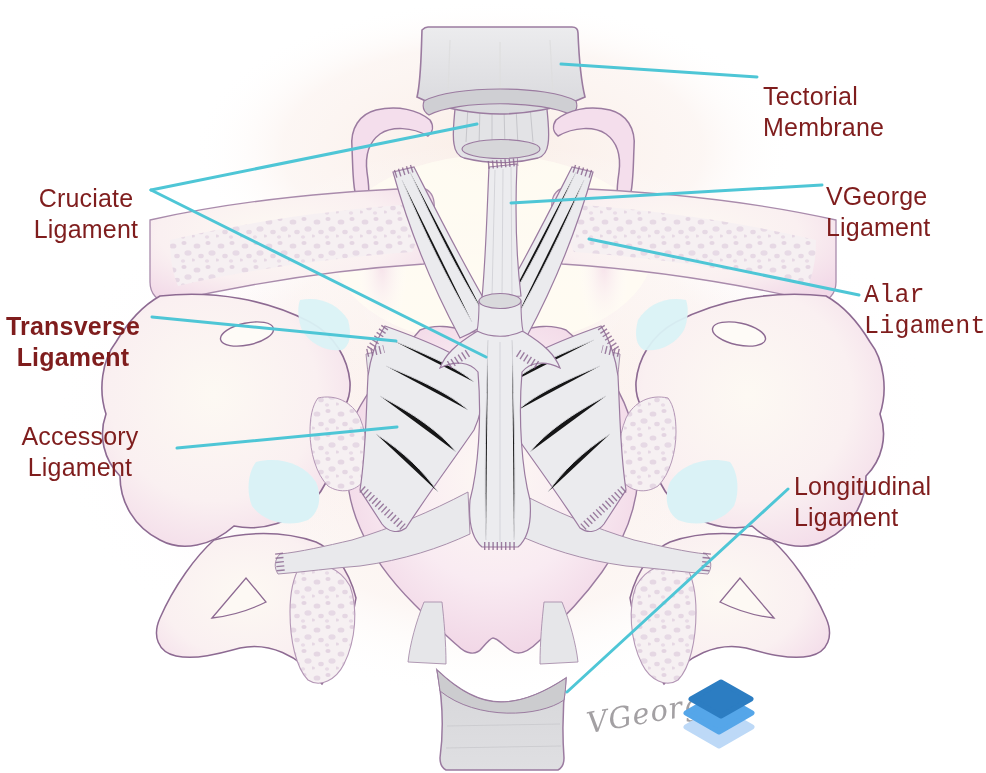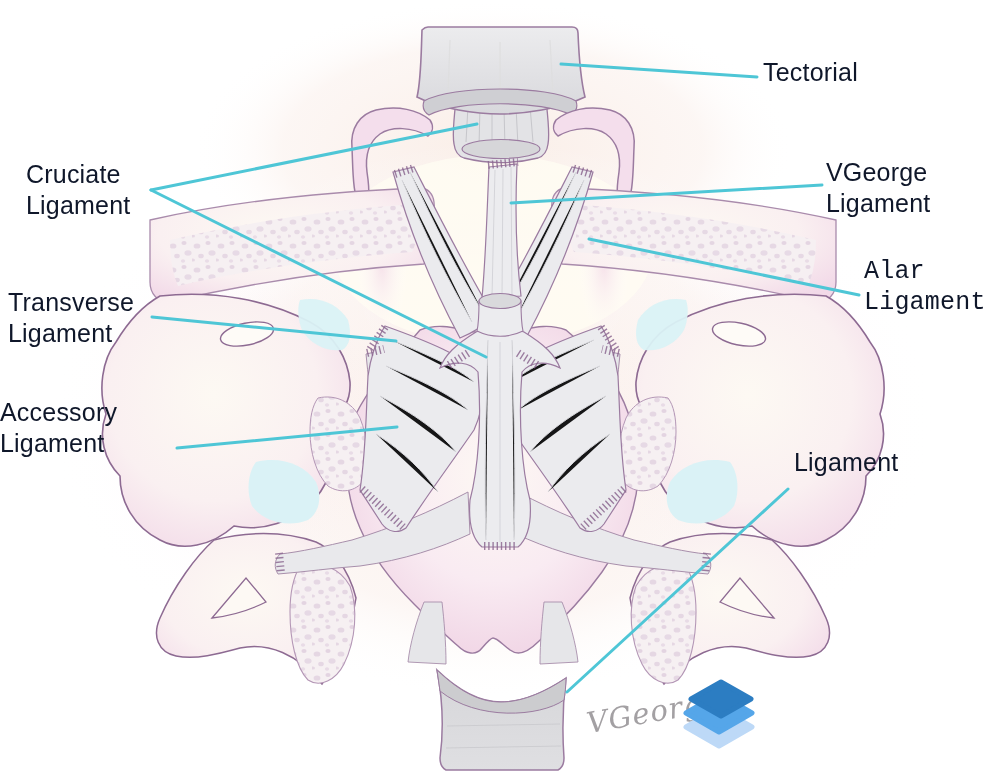--- a/index.html
+++ b/index.html
@@ -1,21 +1,21 @@
 <!DOCTYPE html>
 <html><head>
 <meta charset="utf-8">
 <style>
   html,body{margin:0;padding:0;background:#ffffff;}
   #stage{position:relative;width:986px;height:773px;overflow:hidden;background:#ffffff;
          font-family:"Liberation Sans", sans-serif;}
   #art{position:absolute;left:0;top:0;}
-  .label{position:absolute;font-size:25px;line-height:31px;color:#0f172a;
-         font-family:"Liberation Sans", sans-serif;font-weight:400;letter-spacing:.2px;}
-  .label.right{text-align:left;}
+  .label{position:absolute;font-size:25px;line-height:31px;color:#7f1d1d;
+         font-family:"Liberation Sans", sans-serif;font-weight:400;letter-spacing:.2px;margin-top:24px;}
+  .label.right{text-align:center;}
   .label.left{text-align:left;}
   .label span{display:block;}
   #signature{position:absolute;left:586px;top:696px;width:120px;
              font-family:"DejaVu Serif", serif;font-style:italic;font-size:29px;
              color:#a3a0a3;transform:rotate(-10deg);letter-spacing:1px;}
   #logo{position:absolute;left:680px;top:670px;}
 </style>
 </head>
 <body>
 
@@ -268,48 +268,50 @@
     <path d="M822,185 L511,203"></path>
     <path d="M859,295 L589,239"></path>
     <path d="M152,317 L396,341"></path>
     <path d="M177,448 L397,427"></path>
     <path d="M788,489 L567,692"></path>
   </g>
 </svg>
 
 <div class="label left" style="left:763px;top:57px;">
   <span>Tectorial</span>
+  <span>Membrane</span>
 </div>
 
 <div class="label right" style="left:26px;top:159px;width:120px;">
   <span>Cruciate</span>
   <span>Ligament</span>
 </div>
 
 <div class="label left" style="left:826px;top:157px;">
   <span>VGeorge</span>
   <span>Ligament</span>
 </div>
 
 <div class="label left" style="left:864px;top:256px;font-family:Liberation Mono, monospace;">
   <span>Alar</span>
   <span>Ligament</span>
 </div>
 
-<div class="label right" style="left:8px;top:287px;width:146px;">
+<div class="label right" style="left:0px;top:287px;width:146px;font-weight:bold;">
   <span>Transverse</span>
   <span>Ligament</span>
 </div>
 
 <div class="label right" style="left:0;top:397px;width:160px;">
   <span>Accessory</span>
   <span>Ligament</span>
 </div>
 
 <div class="label left" style="left:794px;top:447px;">
+  <span>Longitudinal</span>
   <span>Ligament</span>
 </div>
 
 <div id="signature">VGeorge</div>
 
 <svg id="logo" width="90" height="90" viewBox="680 668 90 90">
   <polygon points="719,706 752,725 719,744 686,725" fill="#bdd9f7" stroke="#bdd9f7" stroke-width="5" stroke-linejoin="round"></polygon>
   <polygon points="719,692 752,711 719,730 686,711" fill="#55a6e9" stroke="#55a6e9" stroke-width="5" stroke-linejoin="round"></polygon>
   <polygon points="721,680 751,697 721,714 691,697" fill="#2c7dc2" stroke="#2c7dc2" stroke-width="5" stroke-linejoin="round"></polygon>
 </svg>

